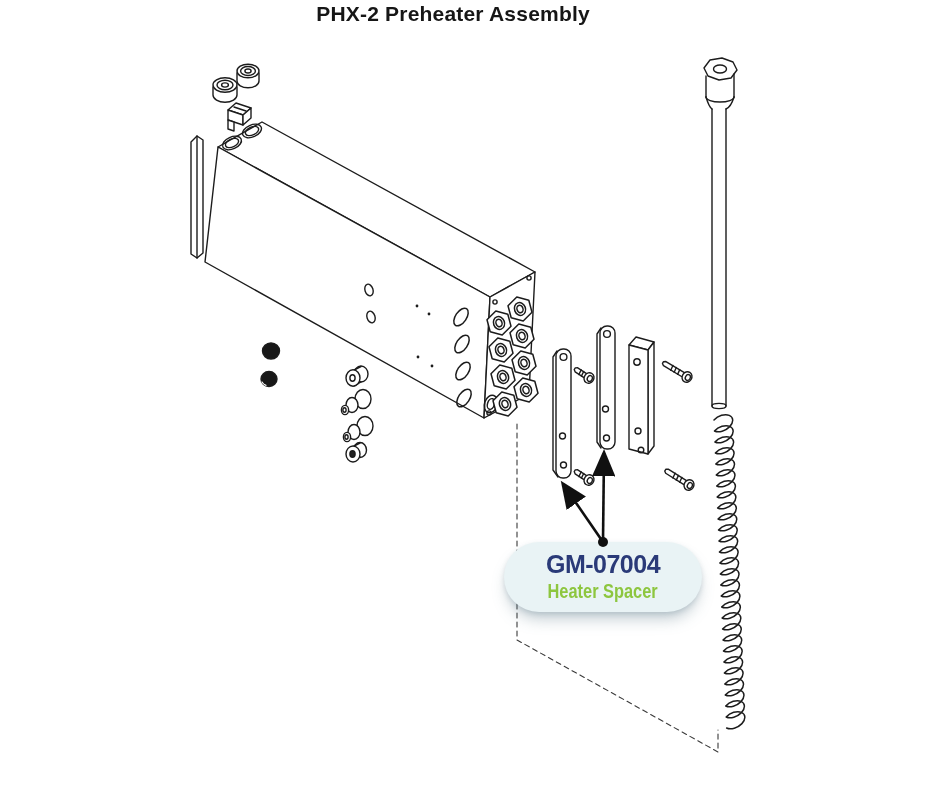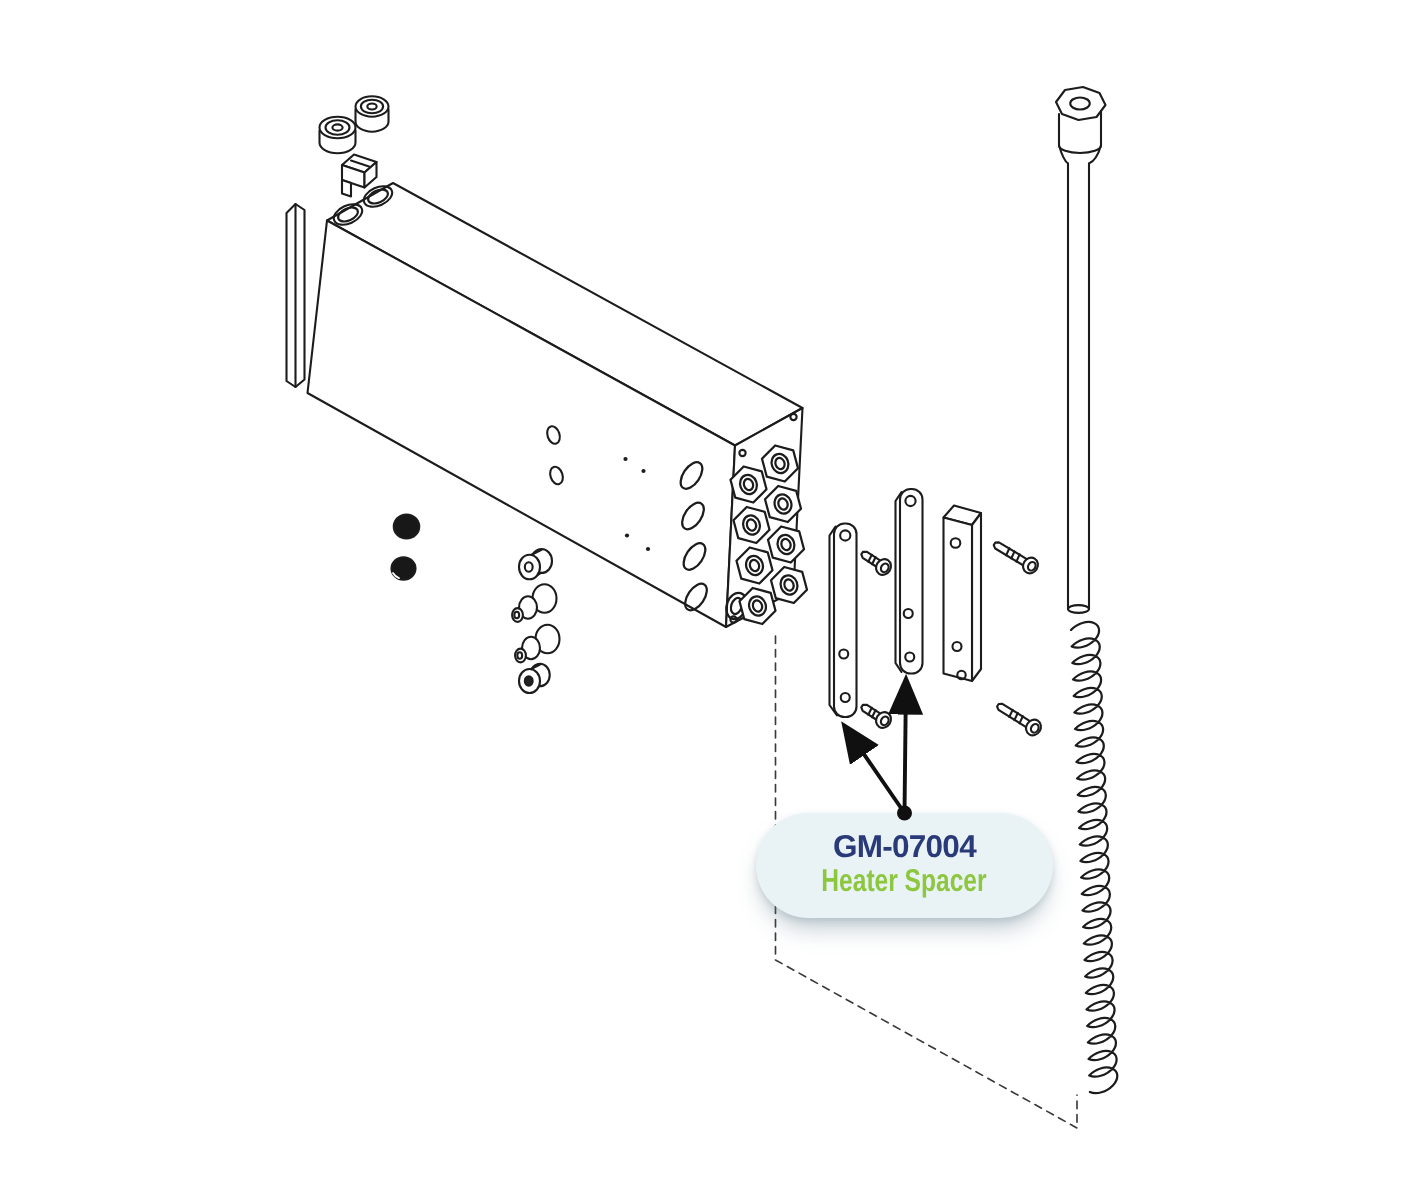--- a/index.html
+++ b/index.html
@@ -22,35 +22,36 @@
   }
   svg.diagram,svg.overlay{position:absolute;left:0;top:0;pointer-events:none;}
   .callout{
     position:absolute;left:504px;top:542px;width:198px;height:70px;
     background:var(--callout-bg);border-radius:36px;
     display:flex;flex-direction:column;align-items:center;justify-content:center;
     box-shadow:0 10px 16px -4px rgba(90,120,135,.40),0 2px 5px rgba(90,120,135,.20);
     z-index:2;
   }
   .callout-number{
-    font-size:21px;font-weight:bold;color:var(--part-number);
+    font-size:25px;font-weight:bold;color:var(--part-number);
     letter-spacing:-.5px;line-height:1.1;
   }
   .callout-name{
     font-size:21px;font-weight:bold;color:var(--part-name);
     transform:scaleX(.78);line-height:1.15;white-space:nowrap;
   }
   svg.overlay{z-index:3;}
   svg.diagram{z-index:1;}
 </style>
 </head>
 <body>
 
 <div class="stage">
 
+  <div class="page-title">PHX-2 Preheater Assembly</div>
 
   <svg class="diagram" width="940" height="788" viewBox="0 0 940 788" fill="none" stroke="#1c1c1c" stroke-width="1.4" stroke-linejoin="round" stroke-linecap="round">
 
     <defs>
       <g id="hexnut">
         <polygon points="12,3.2 3.2,12 -8.8,8.8 -12,-3.2 -3.2,-12 8.8,-8.8" fill="#fff"></polygon>
         <ellipse cx="0" cy="0" rx="5.5" ry="6.5" transform="rotate(-20)" fill="#fff"></ellipse>
         <ellipse cx="0" cy="0" rx="3" ry="3.8" transform="rotate(-20)"></ellipse>
       </g>
       <g id="screw-short">

